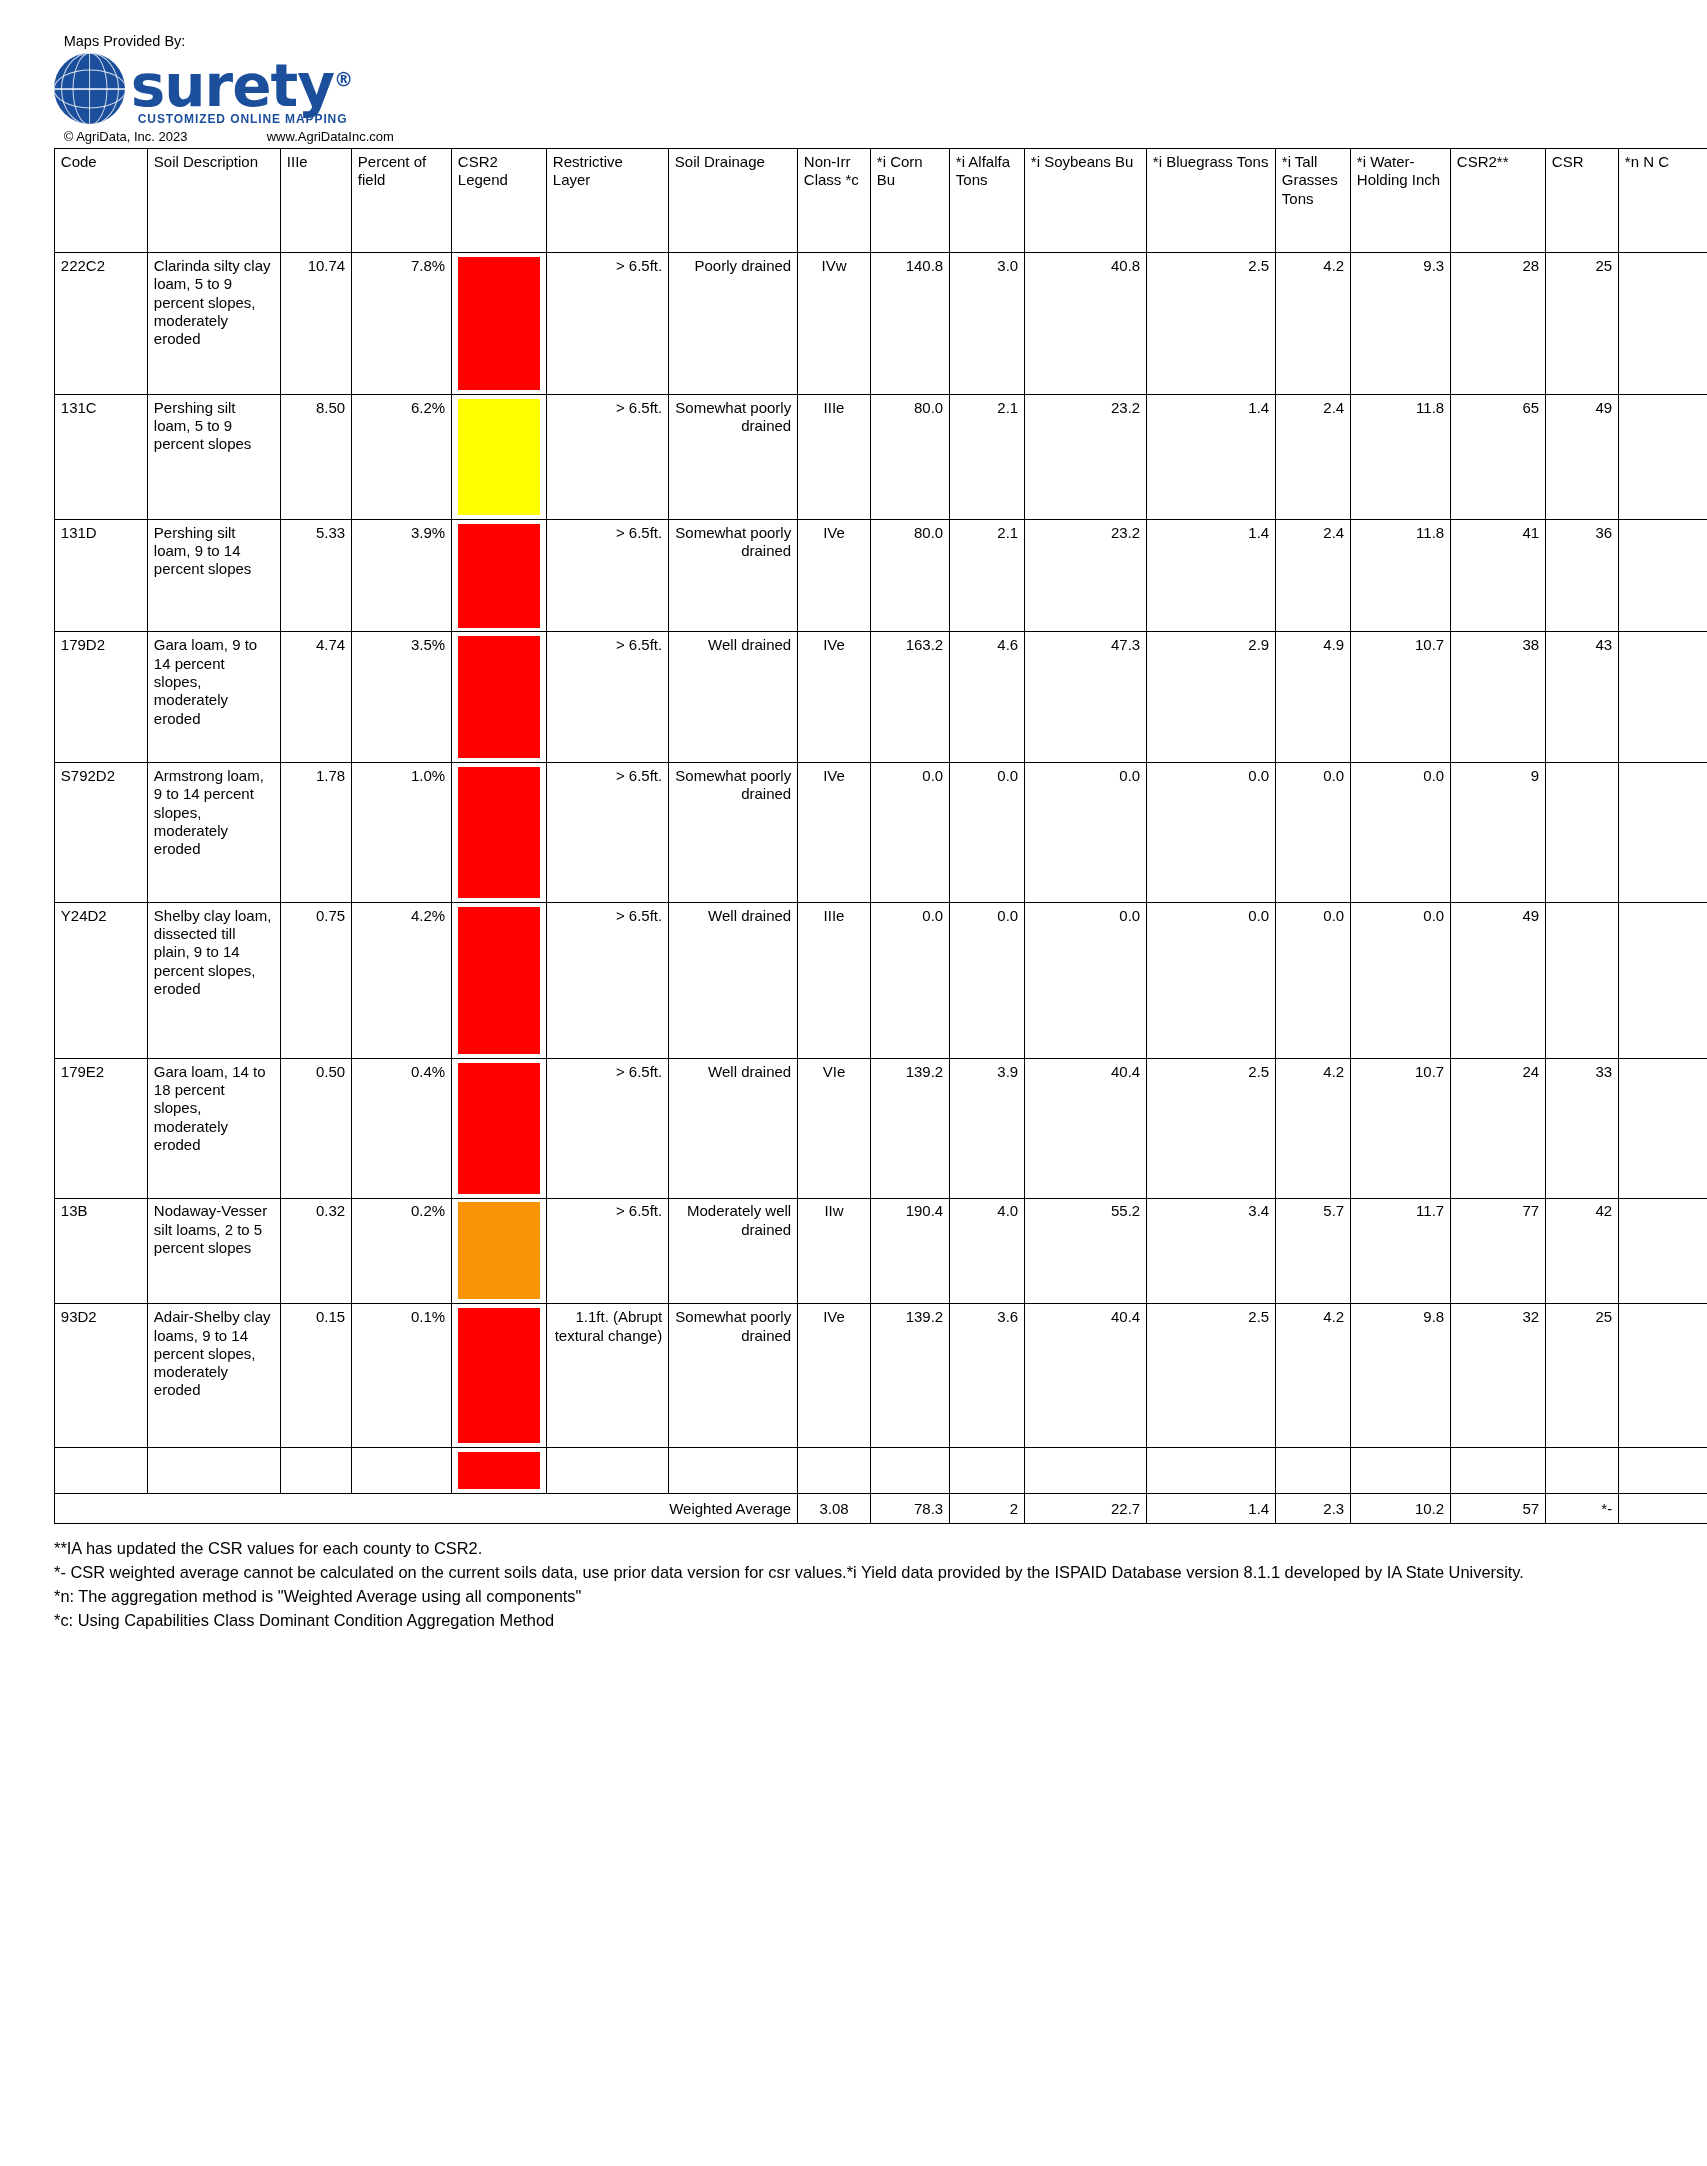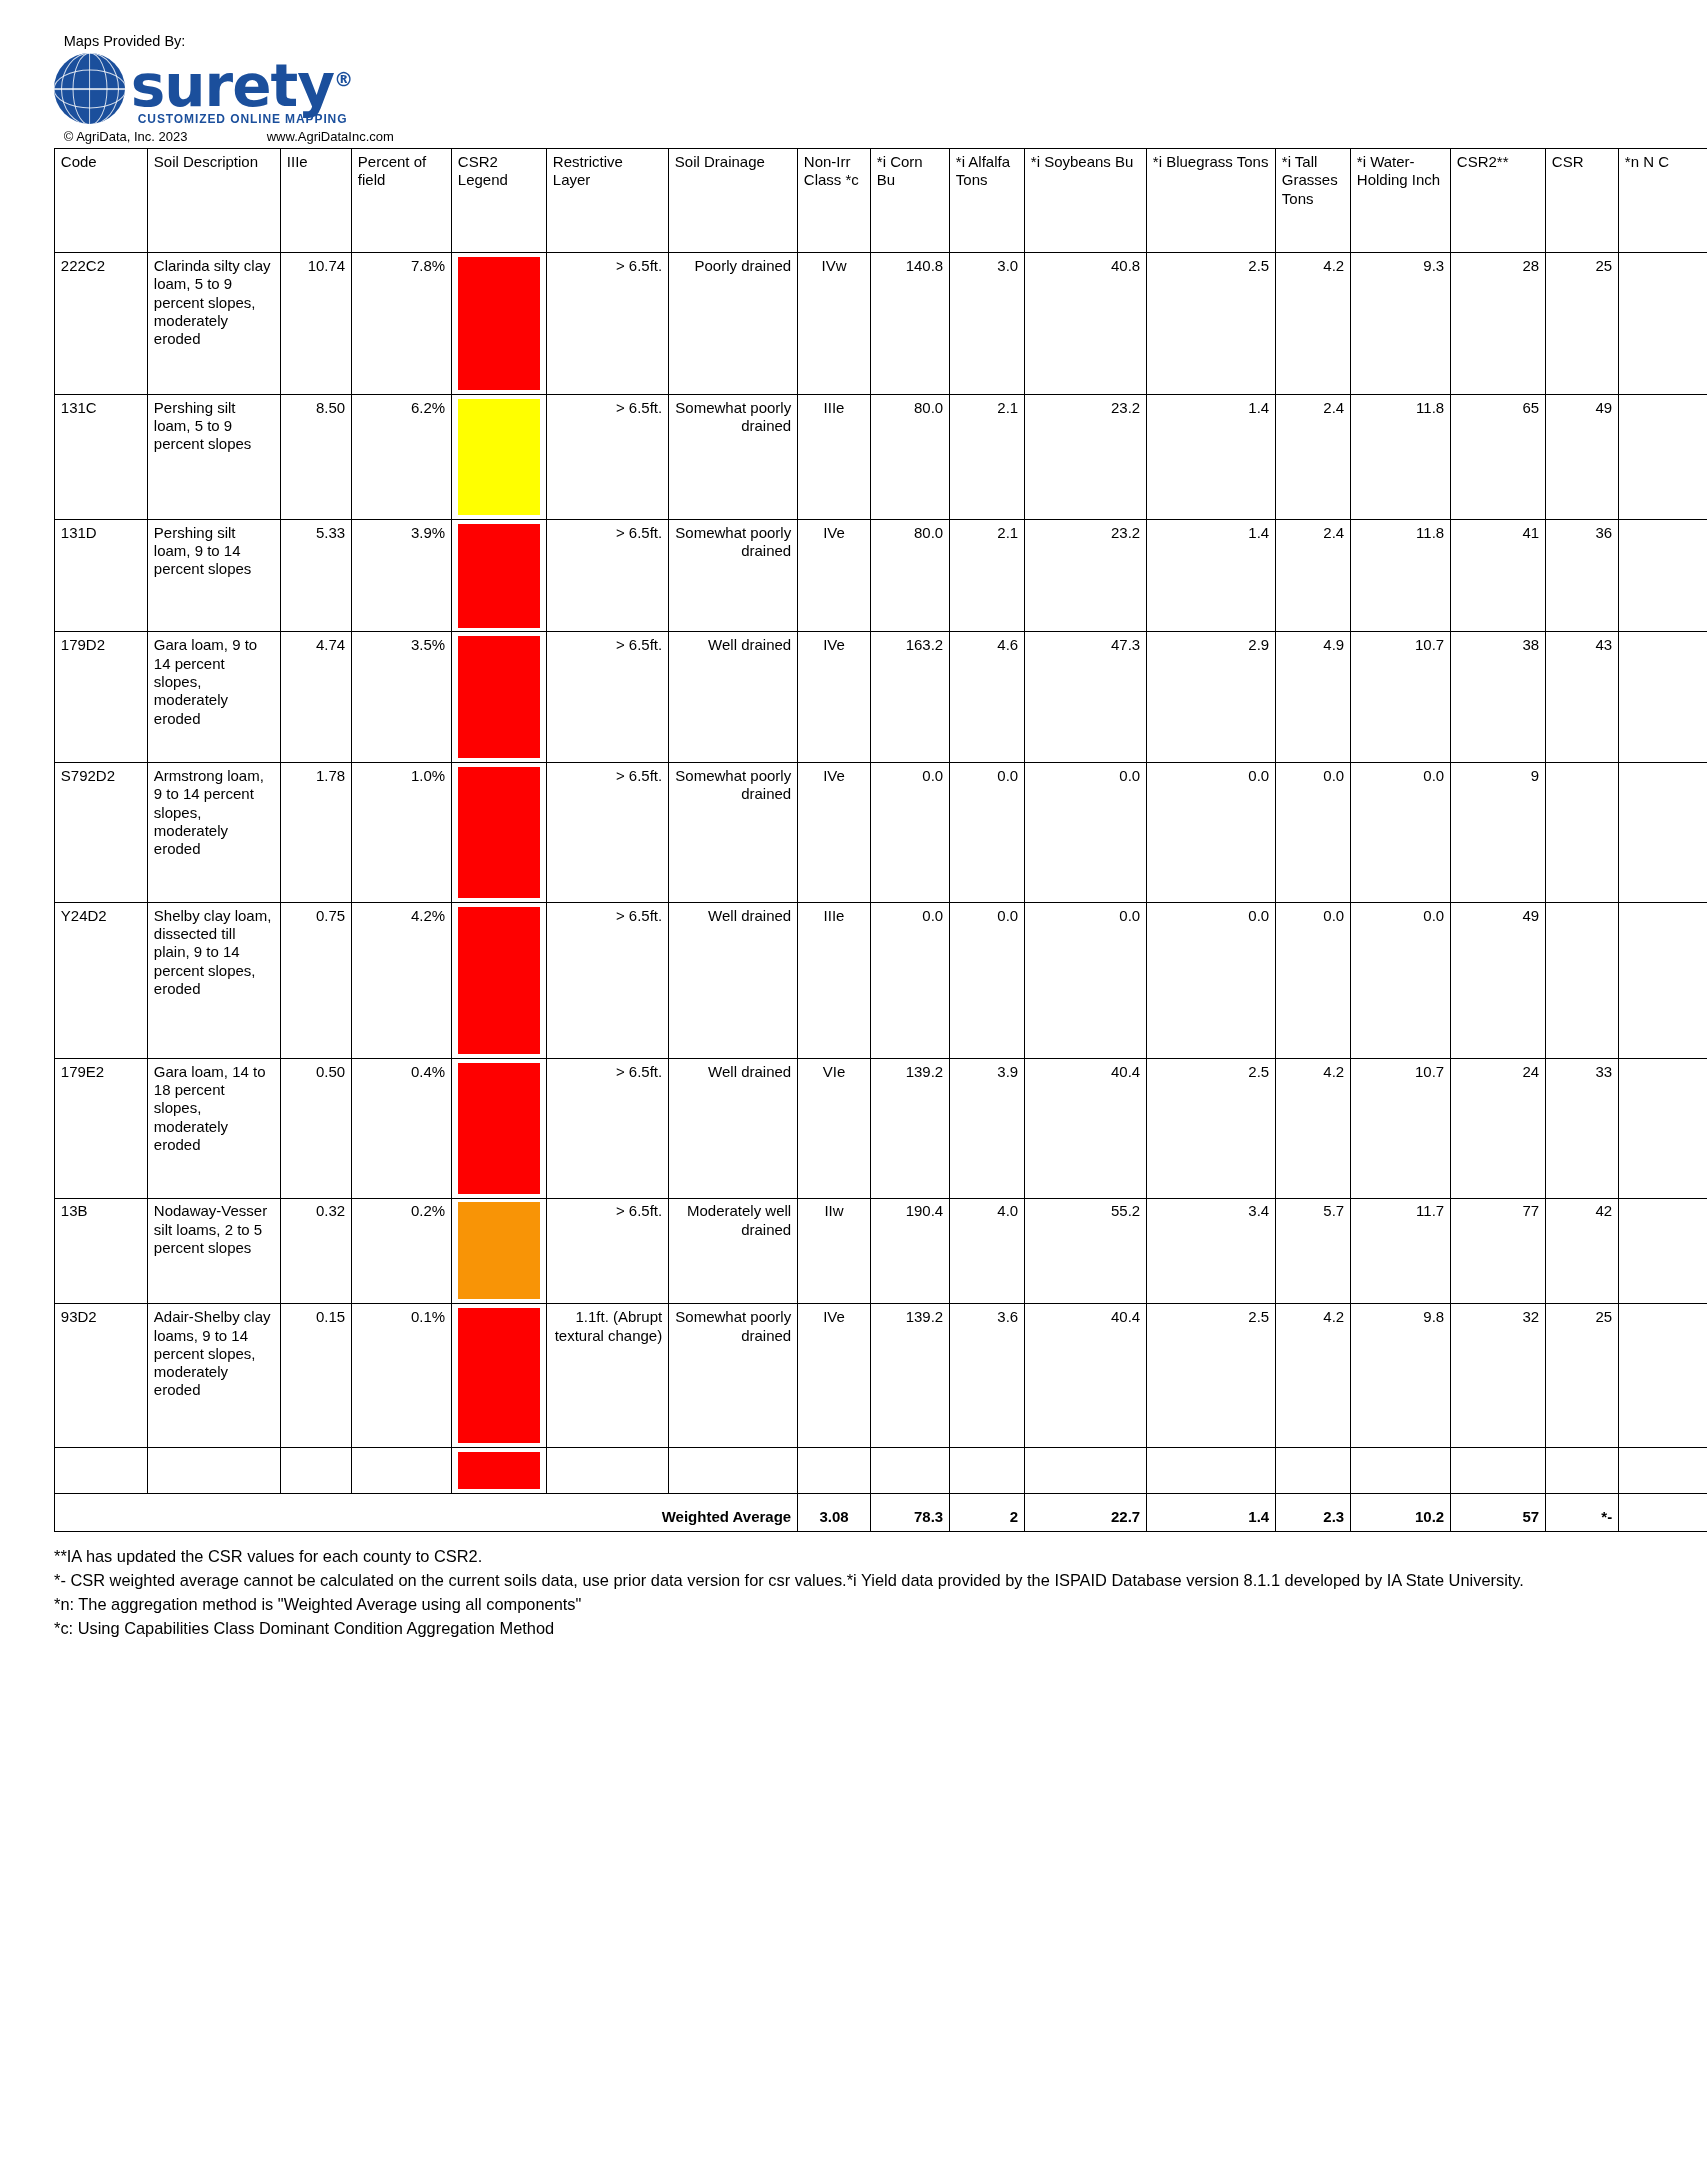--- a/index.html
+++ b/index.html
@@ -156,22 +156,22 @@
   }
   .legend-swatch {
     width: 100%;
     height: 100%;
     min-height: 23px;
     display: block;
   }
 
   tr.avg-row td {
     border: 1px solid #000;
-    font-weight: bold;
-    padding-top: 14px;
+    font-weight: normal;
+    padding-top: 6px;
     padding-bottom: 4.8px;
     height: 29px;
   }
   tr.spacer-row td {
     height: 37px;
     border-left: 1px solid #000;
     border-right: 1px solid #000;
     border-top: none;
     border-bottom: none;
   }

